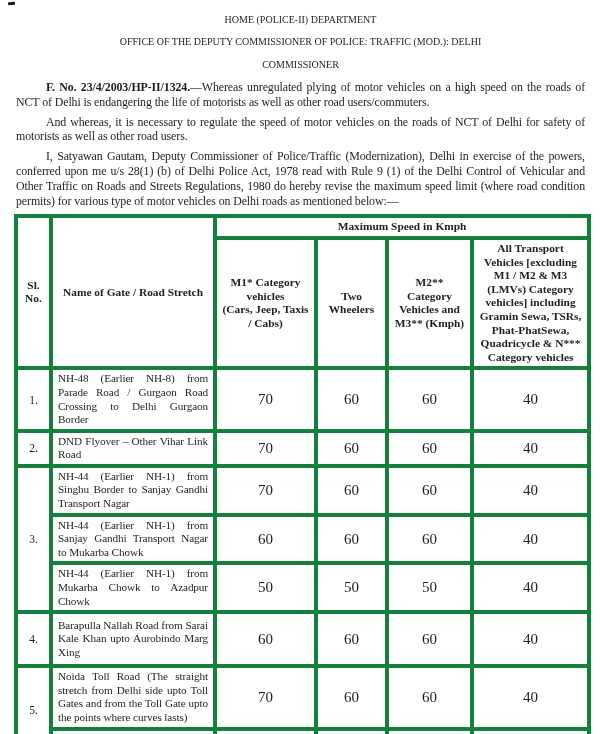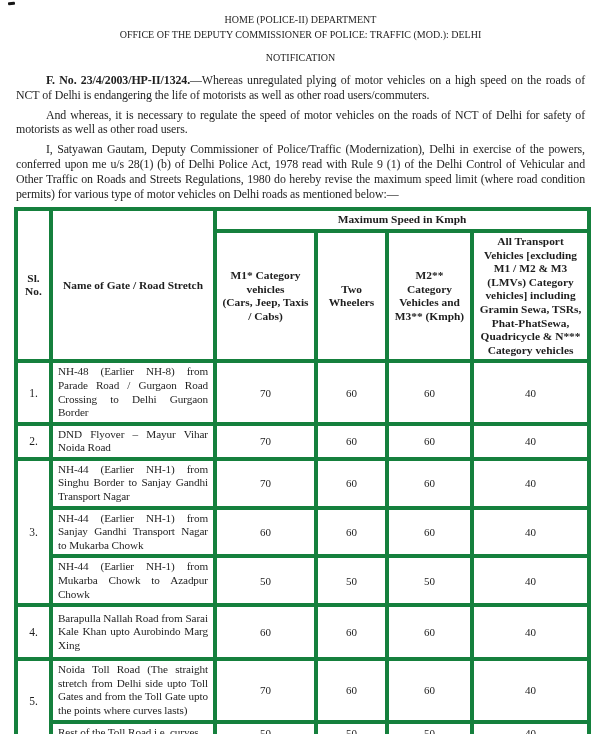--- a/index.html
+++ b/index.html
@@ -5,21 +5,21 @@
   html,body{margin:0;padding:0;}
   body{
     width:600px;height:734px;background:#ffffff;overflow:hidden;
     font-family:"Liberation Serif", serif;color:#1e1e1e;position:relative;
   }
   .artifact{position:absolute;left:8px;top:2px;width:7px;height:3px;background:#161616;border-radius:1px;transform:rotate(-6deg);}
   .page{padding:10px 13px 0 14px;}
   .c{text-align:center;}
   .hd{font-weight:normal;font-size:10px;line-height:15px;margin:0;}
   .hd1{margin-top:2px;}
-  .hd2{}
+  .hd2{margin-top:7px;}
   .hd3{margin-top:8px;}
   .dateline{font-size:12px;line-height:15px;margin-top:8px;font-weight:normal;}
   .para{
     font-size:11.9px;line-height:14.8px;text-align:justify;
     text-indent:30px;margin:5px 2px 0 2px;letter-spacing:-0.1px;
   }
   .para.first{margin-top:8px;}
   .lead{font-weight:bold;}
   table.speed{
     border-collapse:collapse;table-layout:fixed;width:573px;margin-top:6px;
@@ -36,21 +36,21 @@
   }
   table.speed th{
     font-weight:bold;font-size:11.4px;line-height:13.6px;text-align:center;
   }
   .pre{white-space:pre-line;}
   td.sl{ text-align:center;font-size:11.5px; }
   td.road{
     font-size:11.2px;line-height:13.6px;text-align:justify;padding:3px 6px;
     letter-spacing:-0.1px;
   }
-  td.num{ text-align:center;font-size:11px;font-family:Liberation Serif, serif; }
+  td.num{ text-align:center;font-size:15px;font-family:Liberation Serif, serif; }
   td.vtop{ vertical-align:top;padding-top:6px; }
   tr.hA{height:19px;}
   tr.hB{height:117px;}
   tr.r1{height:53px;}
   tr.r2{height:35px;}
   tr.r3a{height:41px;}
   tr.r3b{height:44px;}
   tr.r3c{height:46px;}
   tr.r4{height:54px;}
   tr.r5a{height:57px;}
@@ -58,21 +58,21 @@
 </style>
 </head>
 <body>
 
 <div class="artifact"></div>
 
 <div class="page">
 
   <p class="hd hd1 c">HOME (POLICE-II) DEPARTMENT</p>
   <p class="hd hd2 c">OFFICE OF THE DEPUTY COMMISSIONER OF POLICE: TRAFFIC (MOD.): DELHI</p>
-  <p class="hd hd3 c">NOTIFICATION</p>
+  <p class="hd hd3 c">COMMISSIONER</p>
 
   <p class="para first"><span class="lead">F. No. 23/4/2003/HP-II/1324.</span><span>—Whereas unregulated plying of motor vehicles on a high speed on the roads of NCT of Delhi is endangering the life of motorists as well as other road users/commuters.</span></p>
 
   <p class="para">And whereas, it is necessary to regulate the speed of motor vehicles on the roads of NCT of Delhi for safety of motorists as well as other road users.</p>
 
   <p class="para">I, Satyawan Gautam, Deputy Commissioner of Police/Traffic (Modernization), Delhi in exercise of the powers, conferred upon me u/s 28(1) (b) of Delhi Police Act, 1978 read with Rule 9 (1) of the Delhi Control of Vehicular and Other Traffic on Roads and Streets Regulations, 1980 do hereby revise the maximum speed limit (where road condition permits) for various type of motor vehicles on Delhi roads as mentioned below:—</p>
 
   <table class="speed">
     <colgroup>
       <col class="c0">
@@ -102,21 +102,21 @@
       <tr class="r1">
         <td class="sl">1.</td>
         <td class="road">NH-48 (Earlier NH-8) from Parade Road / Gurgaon Road Crossing to Delhi Gurgaon Border</td>
         <td class="num">70</td>
         <td class="num">60</td>
         <td class="num">60</td>
         <td class="num">40</td>
       </tr>
       <tr class="r2">
         <td class="sl">2.</td>
-        <td class="road">DND Flyover – Mayur Vihar Noida Road</td>
+        <td class="road">DND Flyover – Other Vihar Link Road</td>
         <td class="num">70</td>
         <td class="num">60</td>
         <td class="num">60</td>
         <td class="num">40</td>
       </tr>
       <tr class="r3a">
         <td class="sl" rowspan="3">3.</td>
         <td class="road">NH-44 (Earlier NH-1) from Singhu Border to Sanjay Gandhi Transport Nagar</td>
         <td class="num">70</td>
         <td class="num">60</td>

